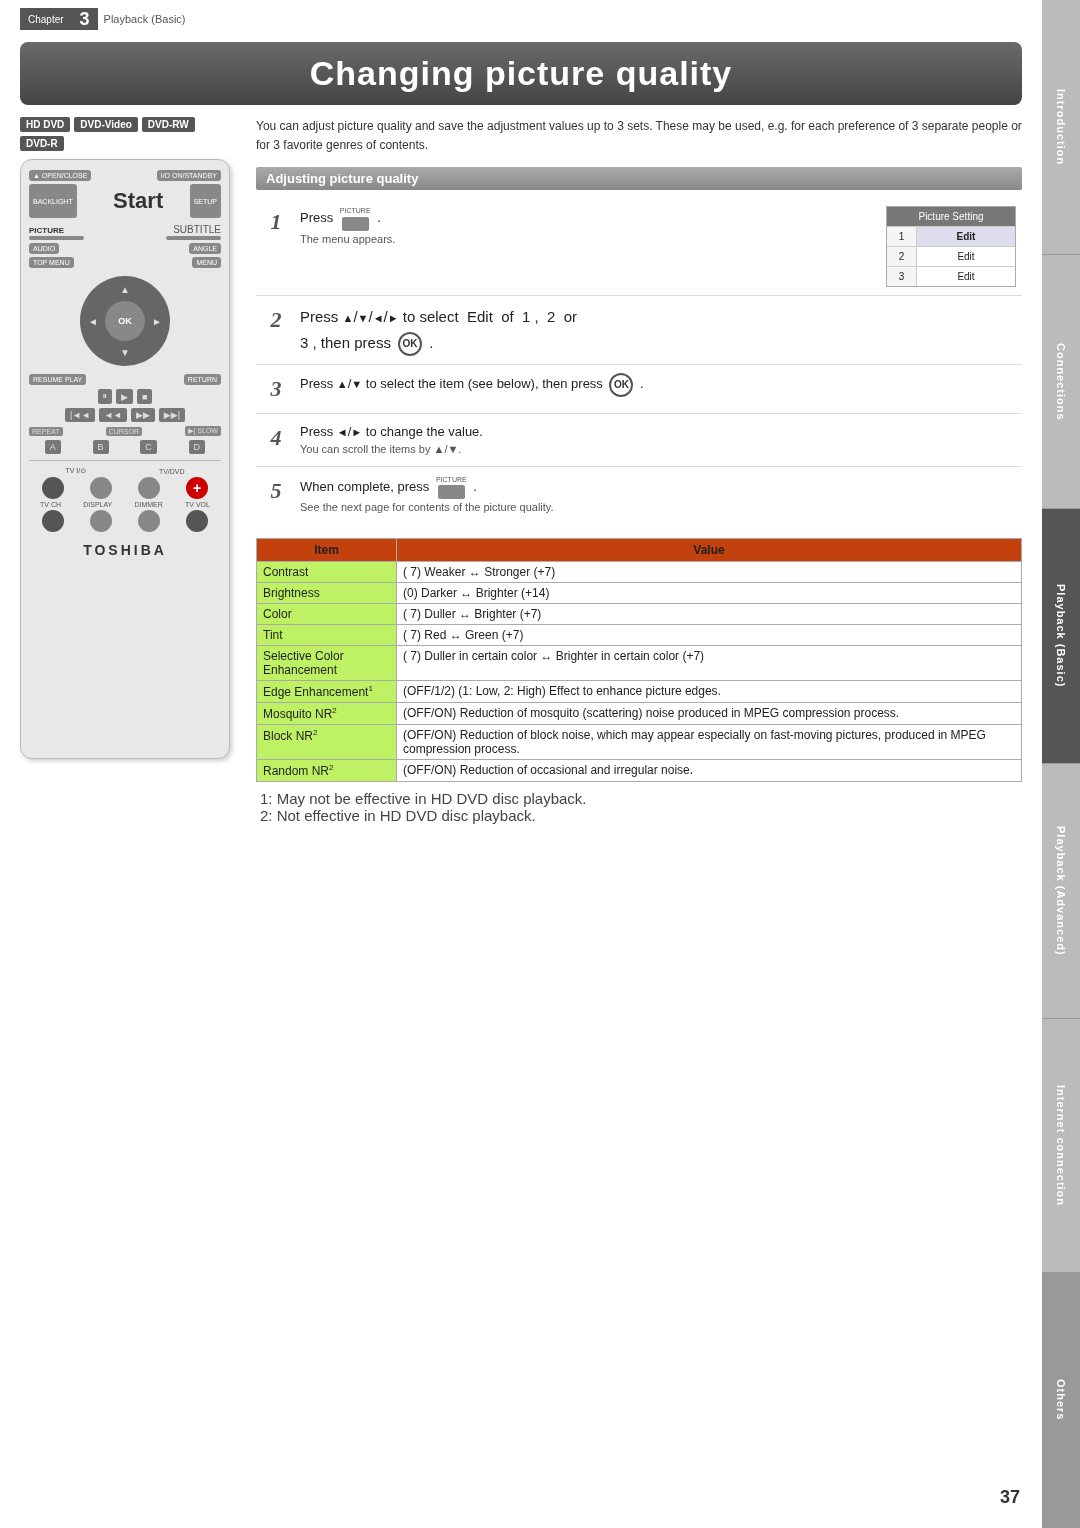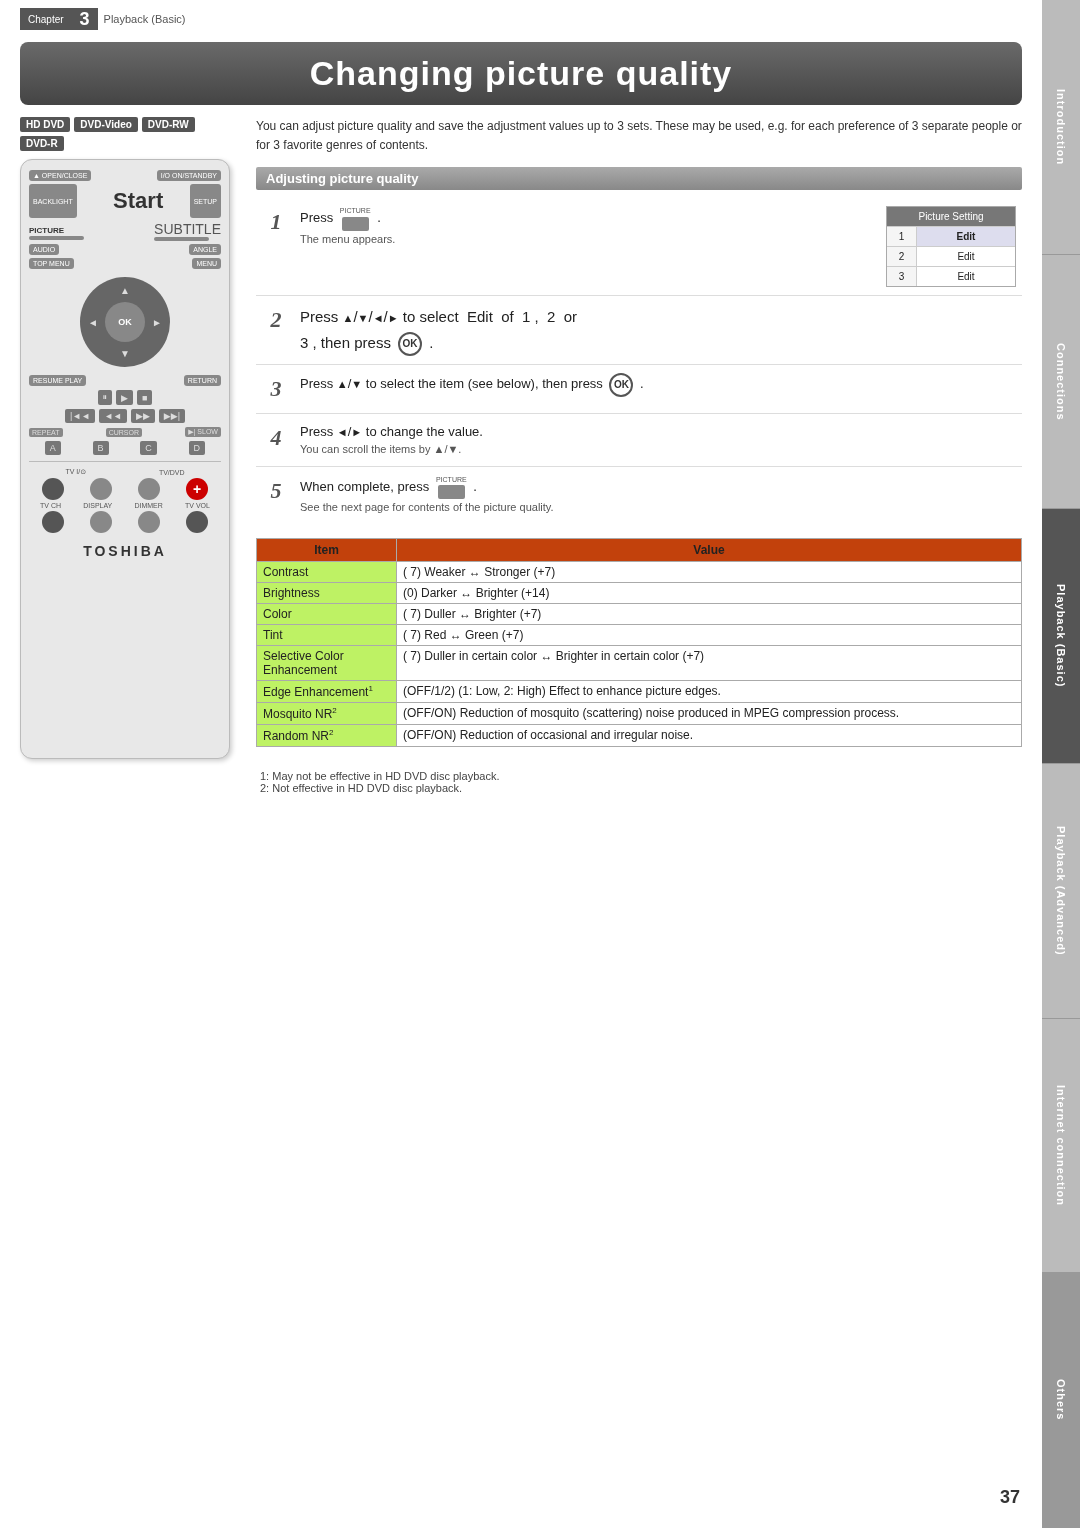--- a/index.html
+++ b/index.html
@@ -156,21 +156,21 @@
       text-align: left;
       margin: 4px 0 4px 10px;
       display: block;
     }
     .picture-label {
       font-size: 8px;
       font-weight: bold;
       color: #333;
     }
     .subtitle-label {
-      font-size: 14px;
+      font-size: 10px;
       color: #555;
     }
 
     
     .nav-circle-container {
       display: flex;
       justify-content: center;
       margin: 8px 0;
     }
     .nav-circle {
@@ -423,23 +423,23 @@
       padding: 3px 6px;
       vertical-align: top;
     }
     .data-table td:first-child {
       width: 140px;
       background: #bef264;
     }
 
     
     .footnotes {
-      font-size: 11px;
+      font-size: 15px;
       color: #444;
-      margin-top: 23px;
+      margin-top: 8px;
       padding: 0 4px;
     }
 
     
     .page-number {
       position: absolute;
       bottom: 20px;
       right: 60px;
       font-size: 18px;
       font-weight: bold;
@@ -703,20 +703,24 @@
           </tr>
           <tr>
             <td>Edge Enhancement<sup>1</sup></td>
             <td>(OFF/1/2) (1: Low, 2: High) Effect to enhance picture edges.</td>
           </tr>
           <tr>
             <td>Mosquito NR<sup>2</sup></td>
             <td>(OFF/ON) Reduction of mosquito (scattering) noise produced in MPEG compression process.</td>
           </tr>
           <tr>
+            <td>Block NR<sup>2</sup></td>
+            <td>(OFF/ON) Reduction of block noise, which may appear especially on fast-moving pictures, produced in MPEG compression process.</td>
+          </tr>
+          <tr>
             <td>Random NR<sup>2</sup></td>
             <td>(OFF/ON) Reduction of occasional and irregular noise.</td>
           </tr>
         </tbody>
       </table>
 
       <div class="footnotes">
         <div>1: May not be effective in HD DVD disc playback.</div>
         <div>2: Not effective in HD DVD disc playback.</div>
       </div>

